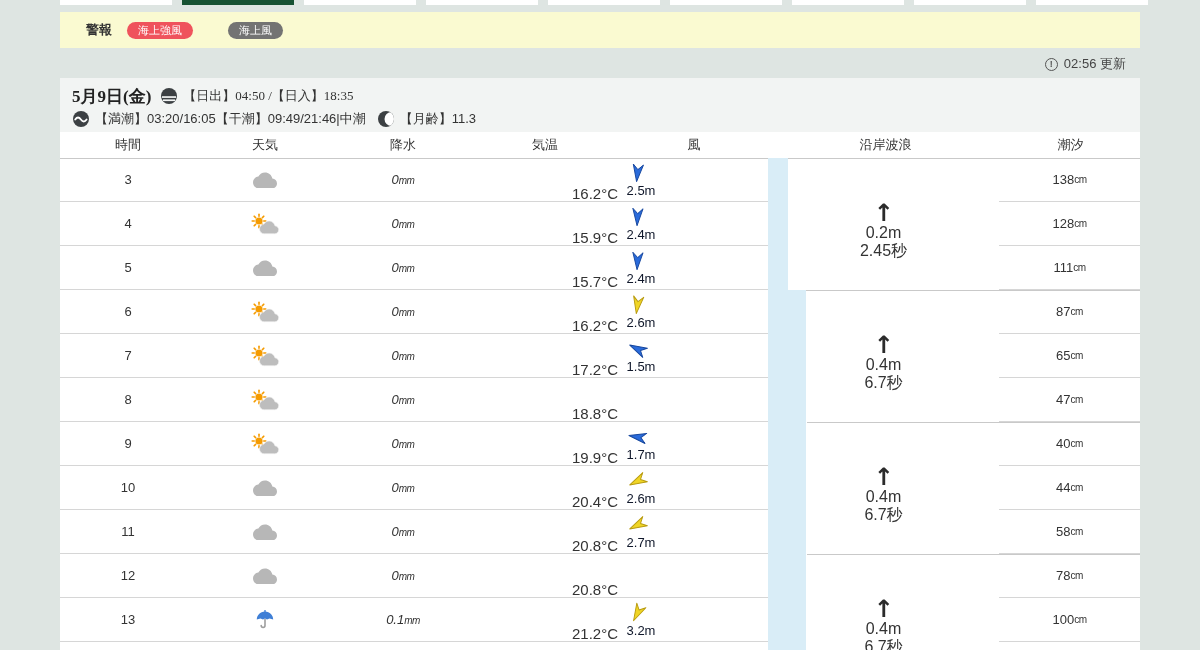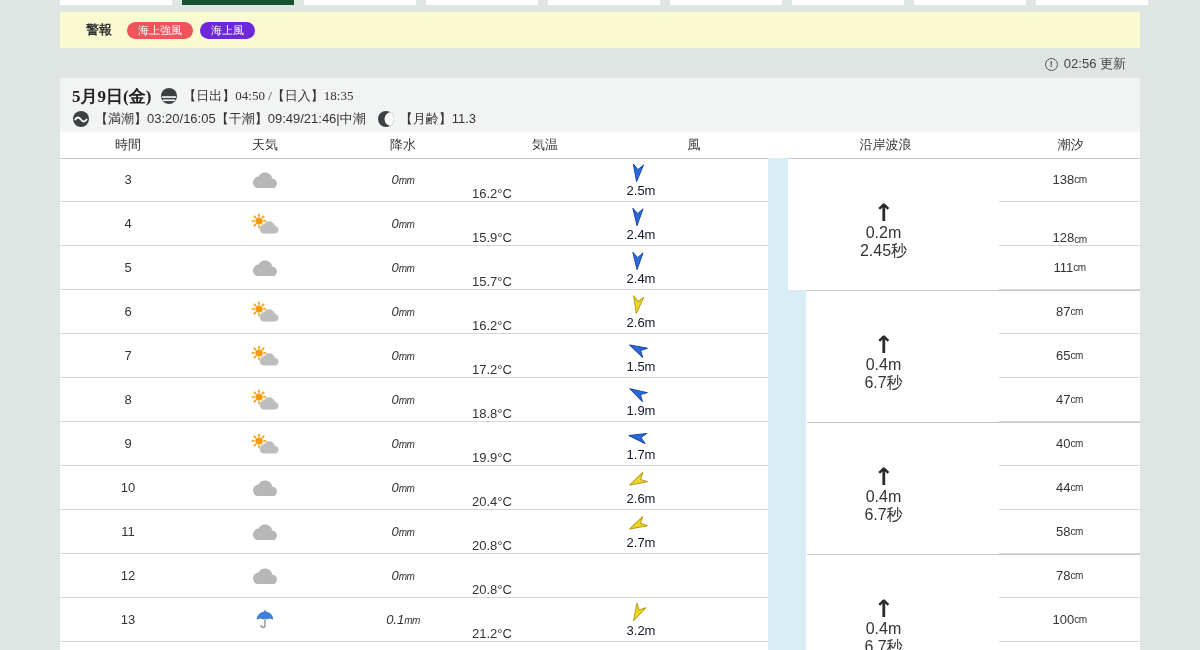--- a/index.html
+++ b/index.html
@@ -37,21 +37,21 @@
   .thead{display:flex;height:26px;align-items:center;border-bottom:1px solid #c9c9c9;}
   .thead span{font-size:13px;color:#333;text-align:center;display:block;}
   .h0{width:136px;} .h1{width:138px;} .h2{width:138px;} .h3{width:146px;} .h4{width:152px;} .h5{width:231px;} .h6{width:139px;}
 
   
   .rows{position:absolute;left:0;top:80px;width:710px;}
   .frow{display:flex;align-items:center;height:43px;border-bottom:1px solid #d6d6d6;}
   .c-time{width:136px;text-align:center;font-size:13px;color:#333;}
   .c-wx{width:138px;display:flex;justify-content:center;}
   .c-pr{width:138px;text-align:center;font-size:13px;color:#333;font-style:italic;}
-  .c-tp{width:146px;text-align:left;font-size:13px;color:#333;margin-top:28px;}
+  .c-tp{width:146px;text-align:right;font-size:15px;color:#333;margin-top:28px;}
   .c-wd{width:152px;display:flex;justify-content:flex-start;}
   .unit{font-size:10px;letter-spacing:-0.5px;}
   .wind-inner{width:70px;margin-left:-12px;display:flex;flex-direction:column;align-items:center;}
   .dartbox{height:20px;margin:2px 8px 0 0;}
   .wind-speed{font-size:13px;color:#0f172a;margin-top:0px;}
 
   
   .right-area{position:absolute;left:708px;top:80px;width:372px;height:492px;}
   .wgroup{position:absolute;left:0;width:372px;height:132px;}
   .gline{position:absolute;bottom:-1px;height:1px;background:#c9c9c9;right:0;}
@@ -78,21 +78,21 @@
       <div class="tab"></div>
       <div class="tab"></div>
       <div class="tab"></div>
       <div class="tab"></div>
     </div>
 
   <div class="warnbar" style="background: rgb(250, 250, 209);">
     <span class="warn-label">警報</span>
     <span class="badges">
         <span class="badge" style="background: rgb(239, 83, 92);">海上強風</span>
-        <span class="badge" style="background: #6d28d9;">海上風</span>
+        <span class="badge" style="background: #737373; margin-left: 28px;">海上風</span>
       </span>
   </div>
 
   <div class="update-row">
     <span class="info-icon">!</span>
     <span>02:56 更新</span>
   </div>
 
   <div class="card">
 
@@ -290,30 +290,20 @@
                 <line x1="5.6" y1="11.4" x2="4.2" y2="12.8"></line>
       </g>
       <circle cx="9" cy="8" r="3.6" fill="#f59b00"></circle>
       <g transform="translate(9.5,4.8) scale(0.80)">
         <path d="M19.35 10.04C18.67 6.59 15.64 4 12 4 9.11 4 6.6 5.64 5.35 8.04 2.34 8.36 0 10.91 0 14c0 3.31 2.69 6 6 6h13c2.76 0 5-2.24 5-5 0-2.64-2.05-4.78-4.65-4.96z" fill="#bdbdbd" stroke="#f2f2f2" stroke-width="0.8"></path>
       </g>
     </svg>
           </div>
           <div class="c-pr">0<span class="unit">mm</span></div>
           <div class="c-tp">18.8°C</div>
-          <div class="c-wd">
-            <div class="wind-inner">
-              <div class="dartbox" style="transform: rotate(299deg);">
-                <svg width="17" height="20" viewBox="0 0 18 20">
-      <polygon points="9,0.8 14.4,19 9,13.6 3.6,19" stroke-linejoin="round" stroke-width="1" fill="#2a6bdb" stroke="#17479e"></polygon>
-    </svg>
-              </div>
-              <div class="wind-speed">1.9m</div>
-            </div>
-          </div>
         </div>
         <div class="frow">
           <div class="c-time">9</div>
           <div class="c-wx">
             <svg width="30" height="22" viewBox="0 0 30 22">
       <g stroke="#f59b00" stroke-width="1.6" stroke-linecap="round">
         <line x1="9" y1="1.2" x2="9" y2="3.2"></line>
                 <line x1="9" y1="12.8" x2="9" y2="14.8"></line>
         <line x1="2.2" y1="8" x2="4.2" y2="8"></line>
                 <line x1="13.8" y1="8" x2="15.8" y2="8"></line>
@@ -452,21 +442,21 @@
           <div class="wbar" style="left: 0px; width: 38px;"></div>
           <div class="wcontent">
             <div class="wc-in">
               <div class="warrow">↑</div>
               <div class="wh">0.4m</div>
               <div class="wp">6.7秒</div>
             </div>
           </div>
         </div>
         <div class="tcell" style="top: 0px;">138<span class="unit">cm</span></div>
-        <div class="tcell" style="top: 44px; align-items: flex-end;">128<span class="unit">cm</span></div>
+        <div class="tcell" style="top: 44px;">128<span class="unit">cm</span></div>
         <div class="tcell" style="top: 88px;">111<span class="unit">cm</span></div>
         <div class="tcell" style="top: 132px;">87<span class="unit">cm</span></div>
         <div class="tcell" style="top: 176px;">65<span class="unit">cm</span></div>
         <div class="tcell" style="top: 220px;">47<span class="unit">cm</span></div>
         <div class="tcell" style="top: 264px;">40<span class="unit">cm</span></div>
         <div class="tcell" style="top: 308px;">44<span class="unit">cm</span></div>
         <div class="tcell" style="top: 352px;">58<span class="unit">cm</span></div>
         <div class="tcell" style="top: 396px;">78<span class="unit">cm</span></div>
         <div class="tcell" style="top: 440px;">100<span class="unit">cm</span></div>
       </div>

